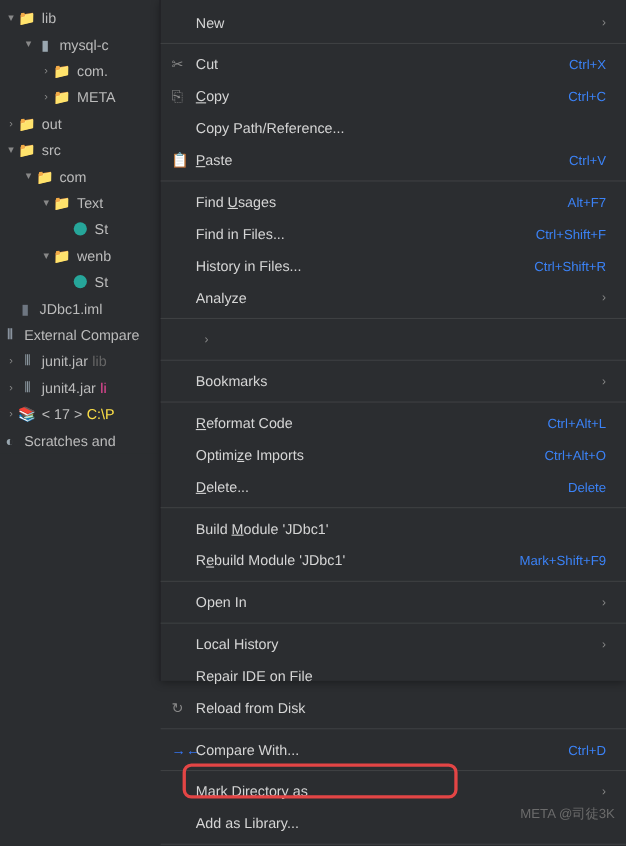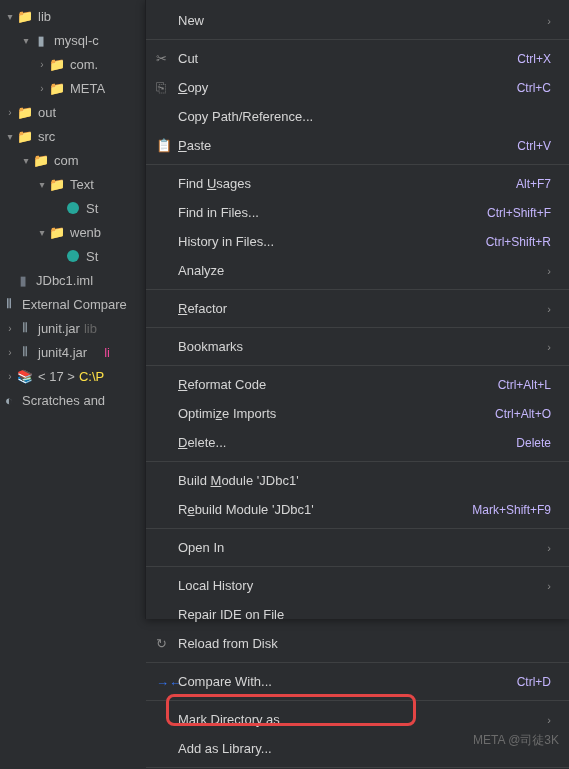--- a/index.html
+++ b/index.html
@@ -16,21 +16,21 @@
 .iml { color: #6e7681; }
 .kt-circle { width: 12px; height: 12px; border-radius: 50%; background: #3574f0; display: inline-block; }
 .kt-circle.teal { background: #26a69a; }
 .scratches { color: #9aa7b0; }
 
 .context-menu { position: absolute; left: 145px; top: 0; width: 424px; height: 619px; background: #2b2d30; border-left: 1px solid #1e1f22; box-shadow: 0 2px 8px rgba(0,0,0,0.4); }
 .menu-item { display: flex; align-items: center; height: 29px; padding: 0 18px 0 10px; position: relative; }
 .menu-icon { width: 22px; display: inline-flex; align-items: center; color: #888; }
 .menu-label { flex: 1; color: #d5d5d5; }
 .menu-label .uline { text-decoration: underline; }
-.menu-shortcut { color: #c4b5fd; font-size: 12px; text-align: center; }
+.menu-shortcut { color: #3b82f6; font-size: 12px; text-align: center; }
 .submenu-arrow { color: #888; font-size: 11px; margin-left: 8px; }
 .separator { height: 1px; background: #3e4042; margin: 4px 0; }
 .highlight-box { position: absolute; border: 3px solid #e34545; border-radius: 8px; pointer-events: none; }
 
 .watermark { position: absolute; right: 10px; bottom: 20px; color: #6b6b6b; font-size: 12px; }
 </style>
 </head>
 <body>
 
 <div class="tree">
@@ -102,21 +102,21 @@
   <div class="tree-row" style="padding-left:4px">
     <span class="arrow">›</span>
     <span class="icon jar">⫴</span>
     <span>junit.jar</span>
     <span style="color:#666;margin-left:4px">lib</span>
   </div>
   <div class="tree-row" style="padding-left:4px">
     <span class="arrow">›</span>
     <span class="icon jar">⫴</span>
     <span>junit4.jar</span>
-    <span style="color:#ec4899;margin-left:17px">li</span>
+    <span style="color:#ec4899;margin-left:4px">li</span>
   </div>
   <div class="tree-row" style="padding-left:4px">
     <span class="arrow">›</span>
     <span class="icon">📚</span>
     <span>&lt; 17 &gt;</span>
     <span style="color:#fde047;margin-left:4px">C:\P</span>
   </div>
   <div class="tree-row" style="padding-left:0px">
     <span class="icon scratches">◐</span>
     <span>Scratches and</span>
@@ -167,21 +167,20 @@
       <span class="menu-shortcut">Ctrl+Shift+R</span>
   </div>
   <div class="menu-item">
     <span class="menu-icon"></span>
       <span class="menu-label">Analyze</span>
       <span class="submenu-arrow">›</span>
   </div>
   <div class="separator"></div>
   <div class="menu-item">
     <span class="menu-icon"></span>
-      <span class="menu-label"><span class="uline">R</span>efactor</span>
       <span class="submenu-arrow">›</span>
   </div>
   <div class="separator"></div>
   <div class="menu-item">
     <span class="menu-icon"></span>
       <span class="menu-label">Bookmarks</span>
       <span class="submenu-arrow">›</span>
   </div>
   <div class="separator"></div>
   <div class="menu-item">

